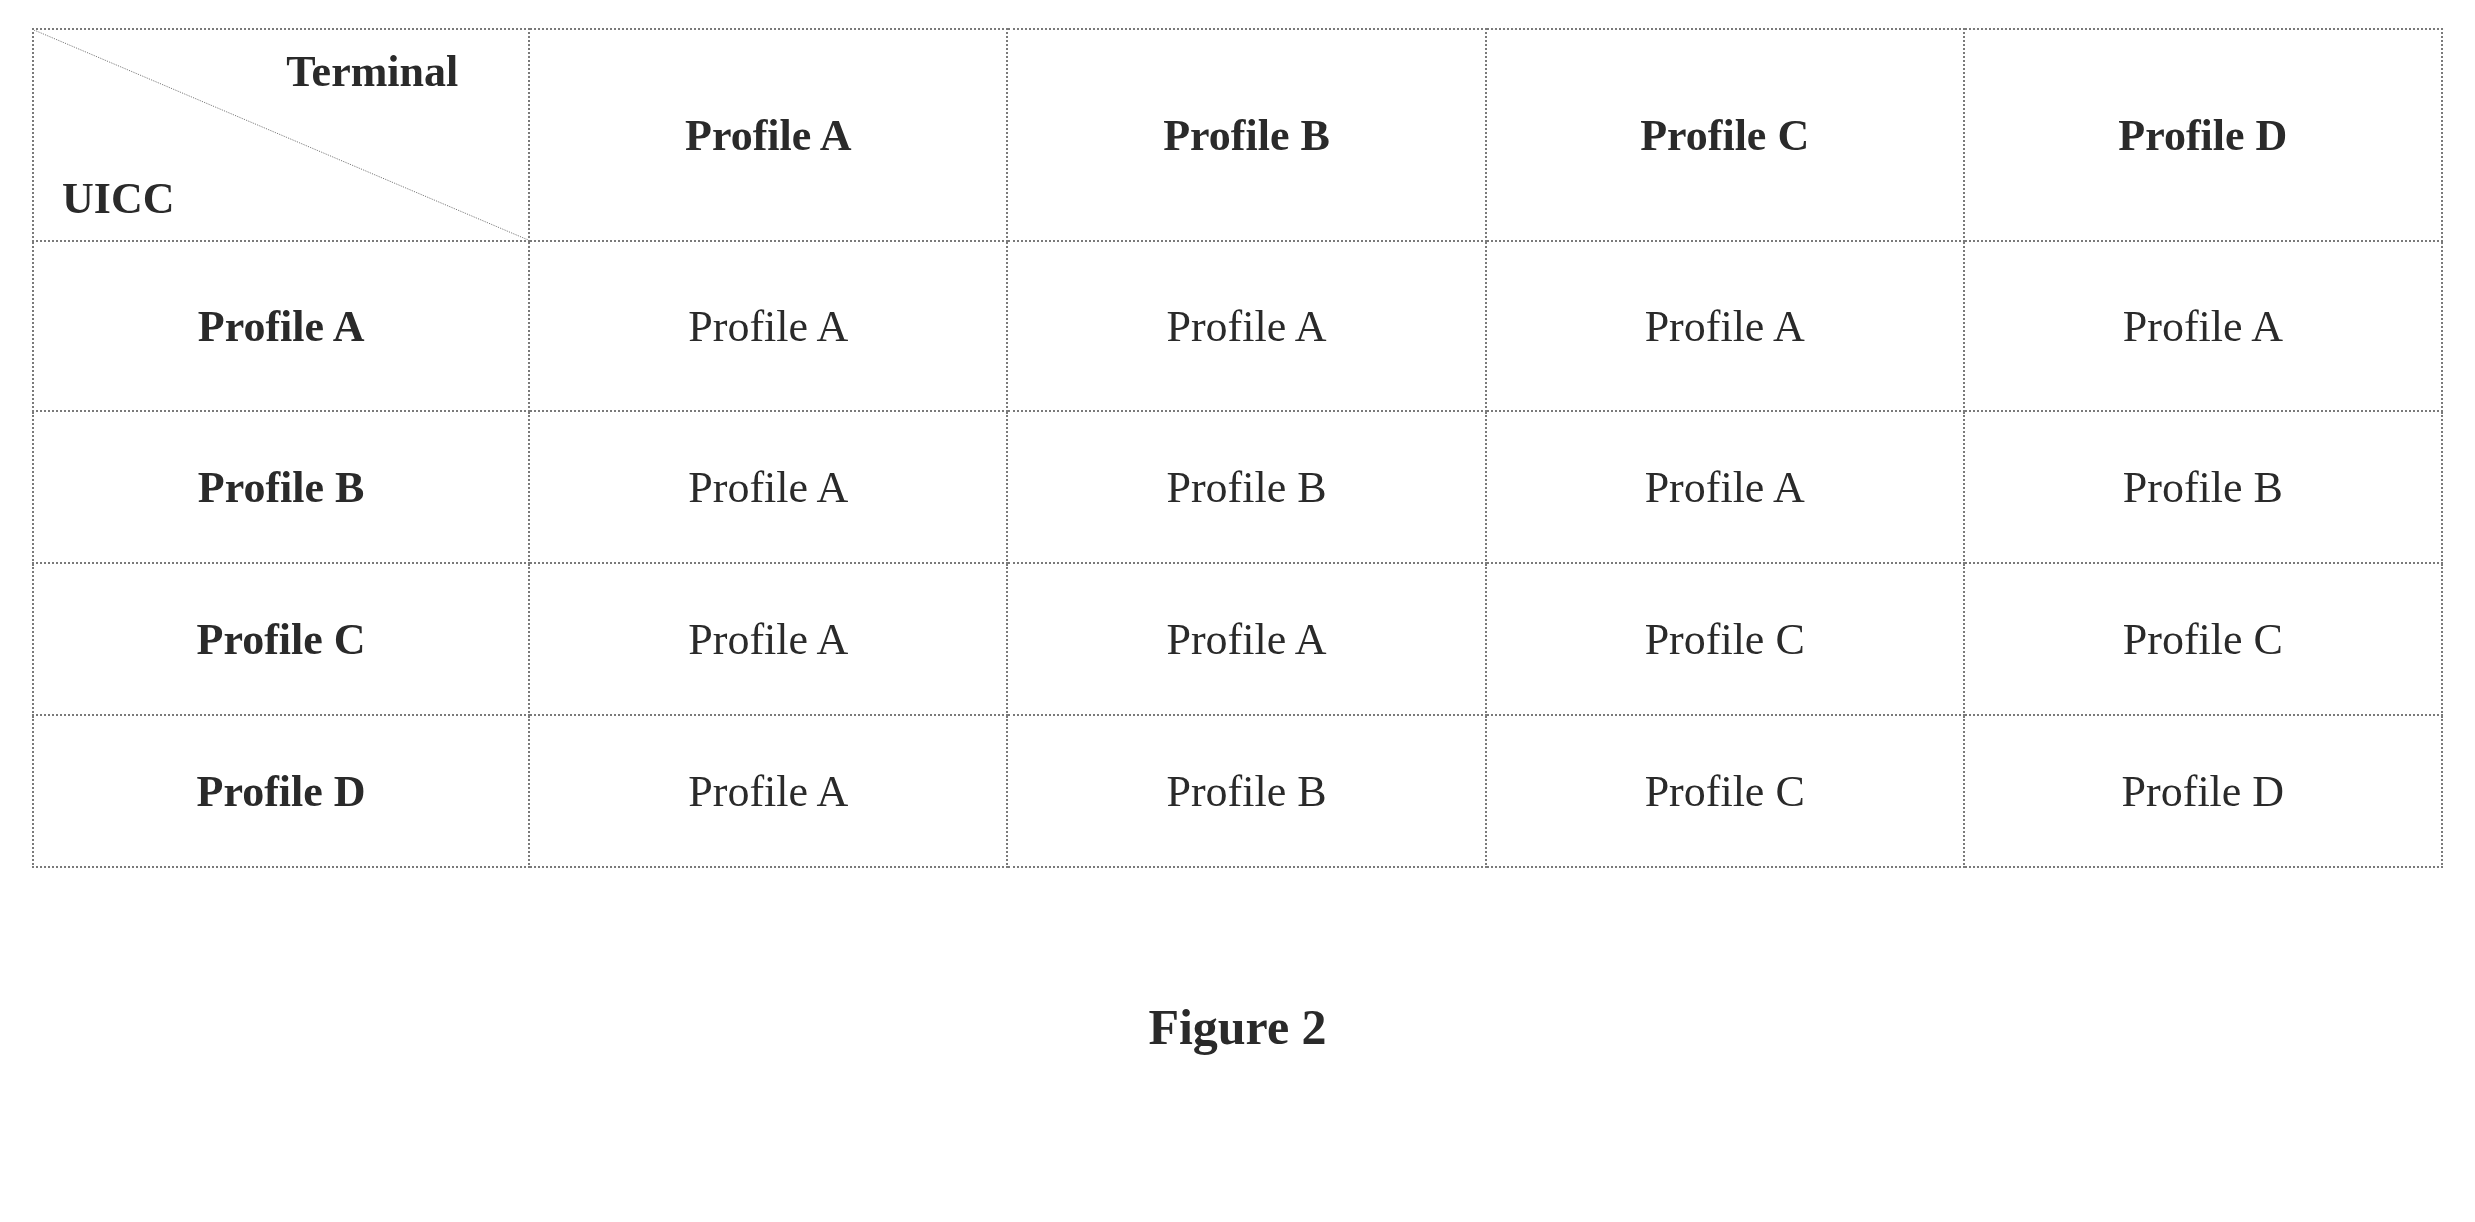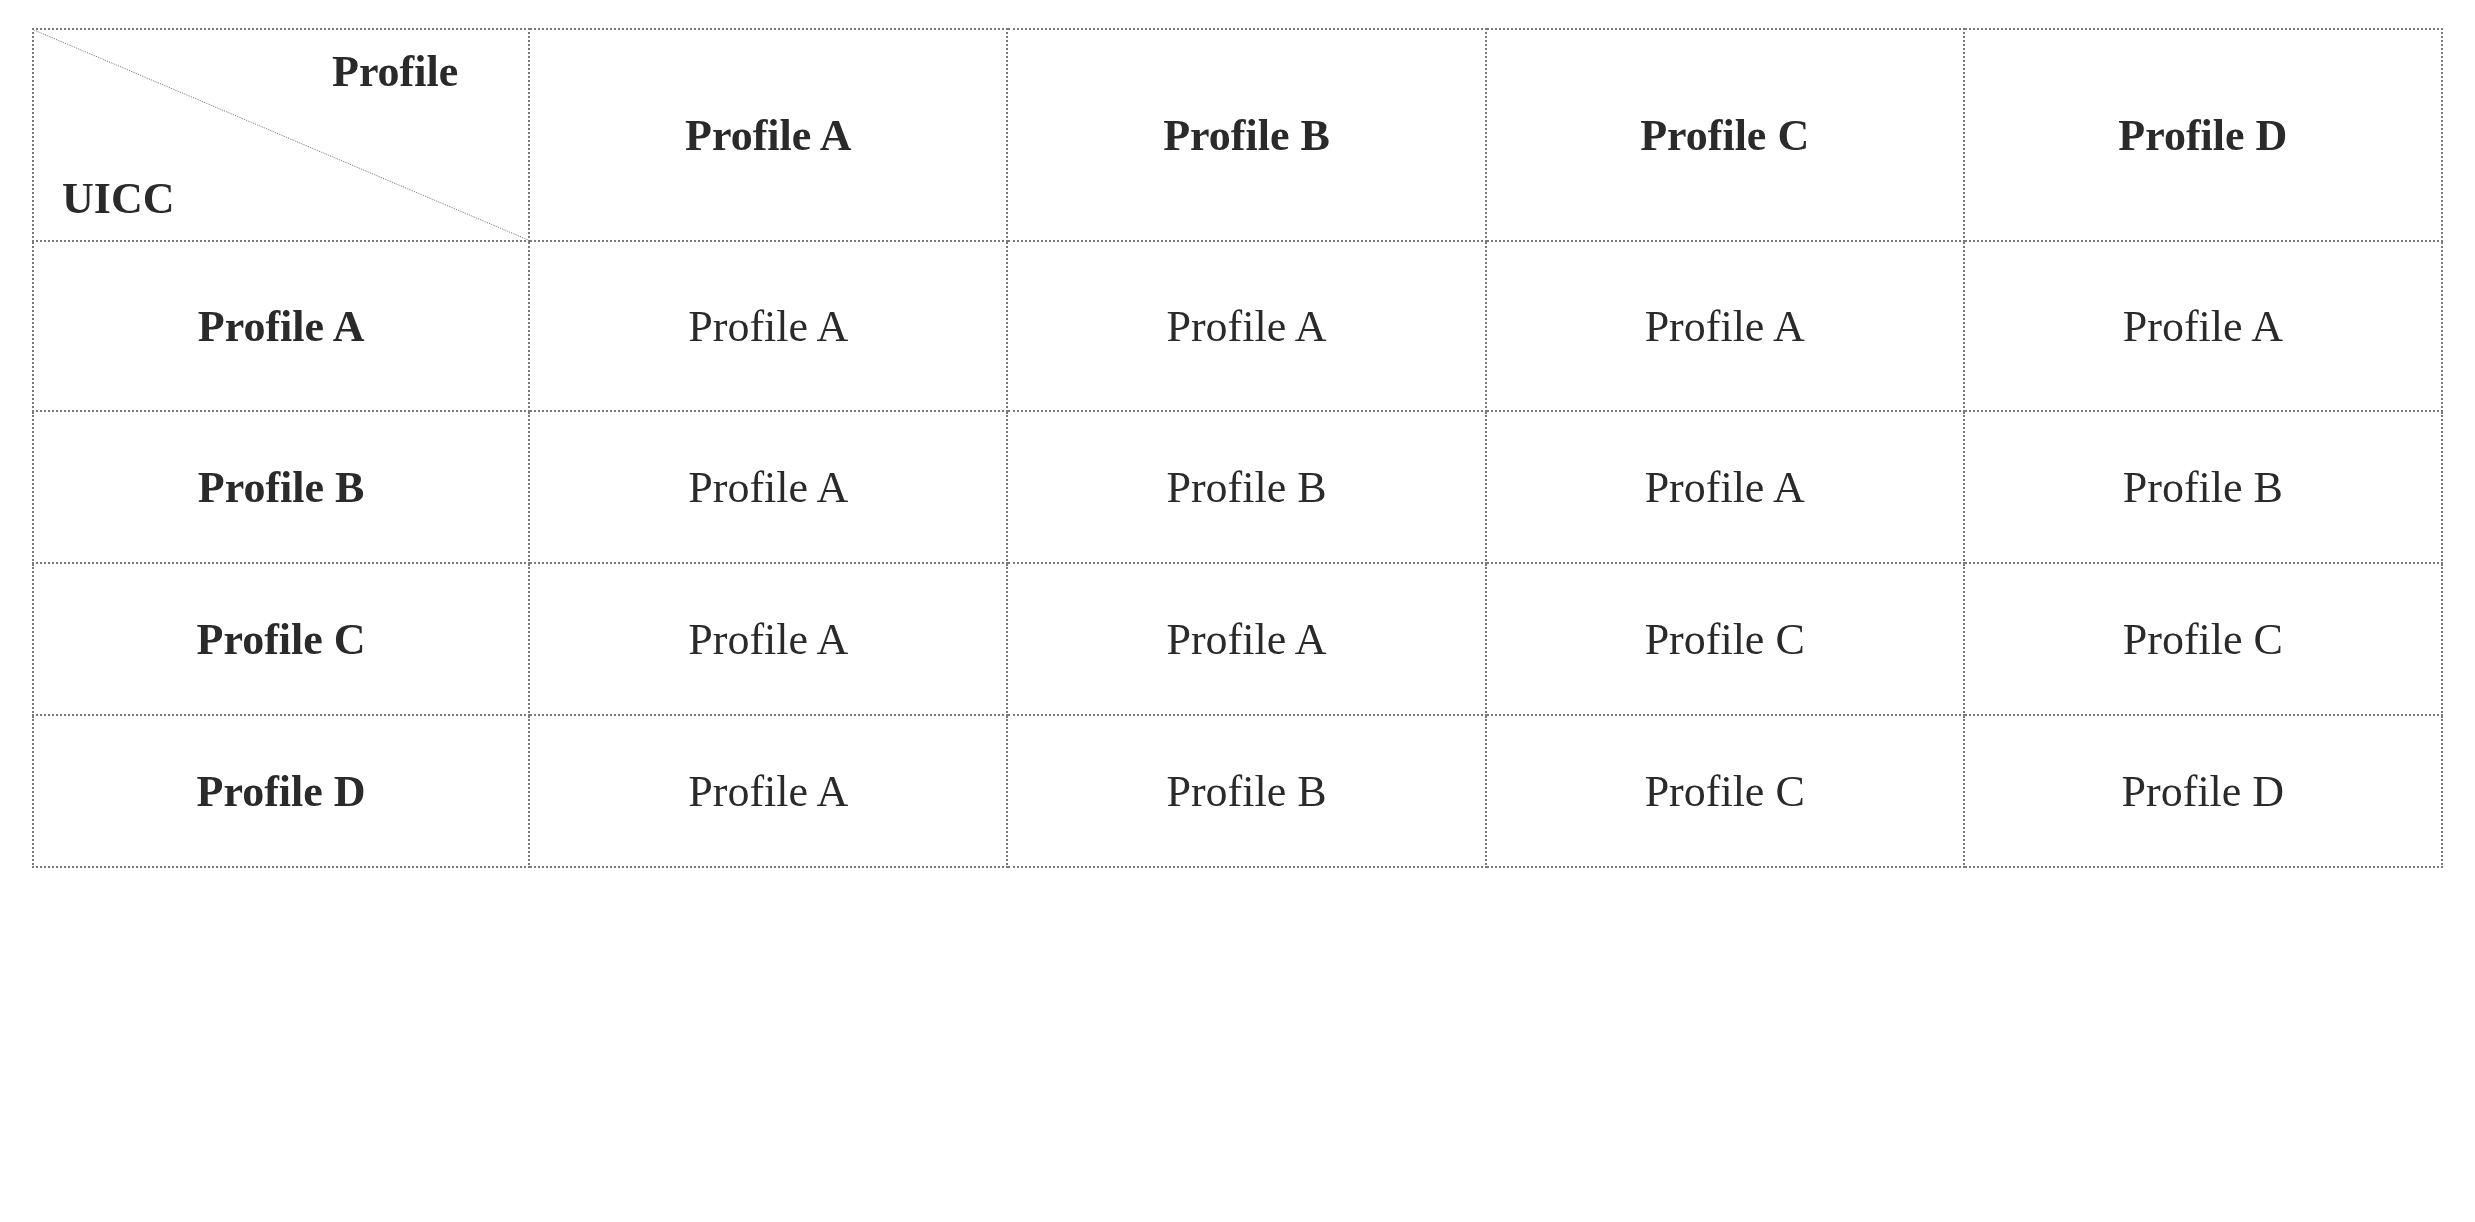--- a/index.html
+++ b/index.html
@@ -84,21 +84,21 @@
       <col style="width:19.85%">
       <col style="width:19.85%">
     </colgroup>
 
     <tbody>
         <tr class="hdr">
       <th class="diag">
         <svg class="diag-line" viewBox="0 0 100 100" preserveAspectRatio="none">
           <line x1="0" y1="0" x2="100" y2="100" stroke="#6b6b6b" stroke-width="0.9" stroke-dasharray="1.2,1.2" vector-effect="non-scaling-stroke"></line>
         </svg>
-        <span class="diag-top">Profile</span>
+        <span class="diag-top">Terminal</span>
         <span class="diag-bottom">UICC</span>
       </th>
       <th class="bold">Profile A</th>
       <th class="bold">Profile B</th>
       <th class="bold">Profile C</th>
       <th class="bold">Profile D</th>
     </tr>
 
     <tr class="body-tall">
       <td class="bold">Profile A</td>
@@ -127,14 +127,15 @@
     <tr class="body">
       <td class="bold">Profile D</td>
       <td>Profile A</td>
       <td>Profile B</td>
       <td>Profile C</td>
       <td>Profile D</td>
     </tr>
   </tbody>
     </table>
 
+  <div class="caption">Figure 2</div>
 
 </div>
 
 </body></html>

